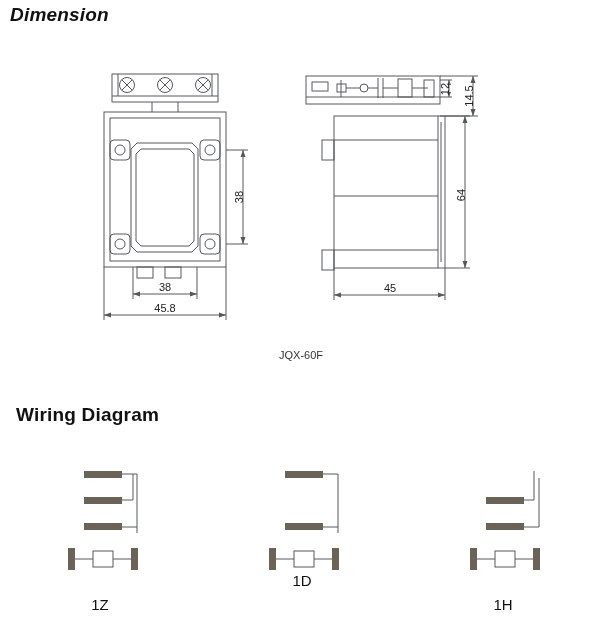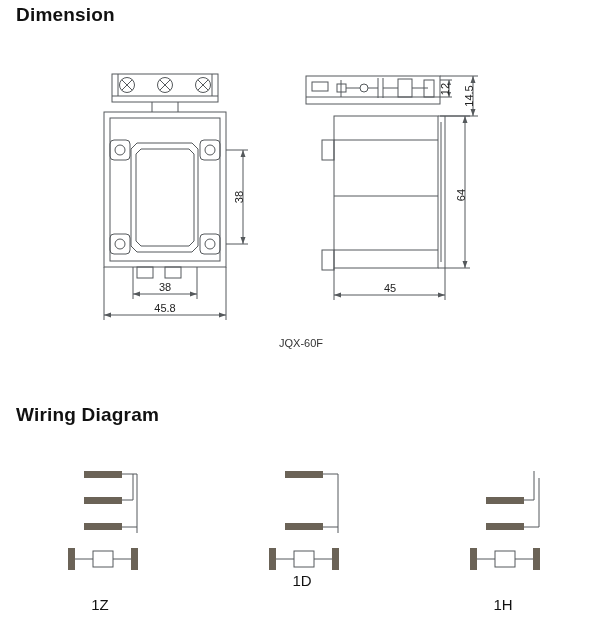--- a/index.html
+++ b/index.html
@@ -15,34 +15,35 @@
     color: #1a1a1a;
     overflow: hidden;
   }
   .section-title {
     position: absolute;
     font-size: 19px;
     font-weight: bold;
     color: #111111;
     letter-spacing: 0.2px;
   }
-  #dimension-title { left: 16px; top: 4px; }
+  #dimension-title { left: 10px; top: 4px; font-style: italic; }
   #wiring-title { left: 16px; top: 404px; }
 
   .svg-layer {
     position: absolute;
     left: 0;
     top: 0;
     width: 610px;
     height: 621px;
   }
   .part-caption {
     position: absolute;
     font-size: 11px;
     color: #333333;
+    margin-top: 12px;
   }
   #part-number-caption { left: 279px; top: 337px; }
 
   .wiring-label {
     position: absolute;
     font-size: 15px;
     color: #111111;
     width: 80px;
     text-align: center;
   }

